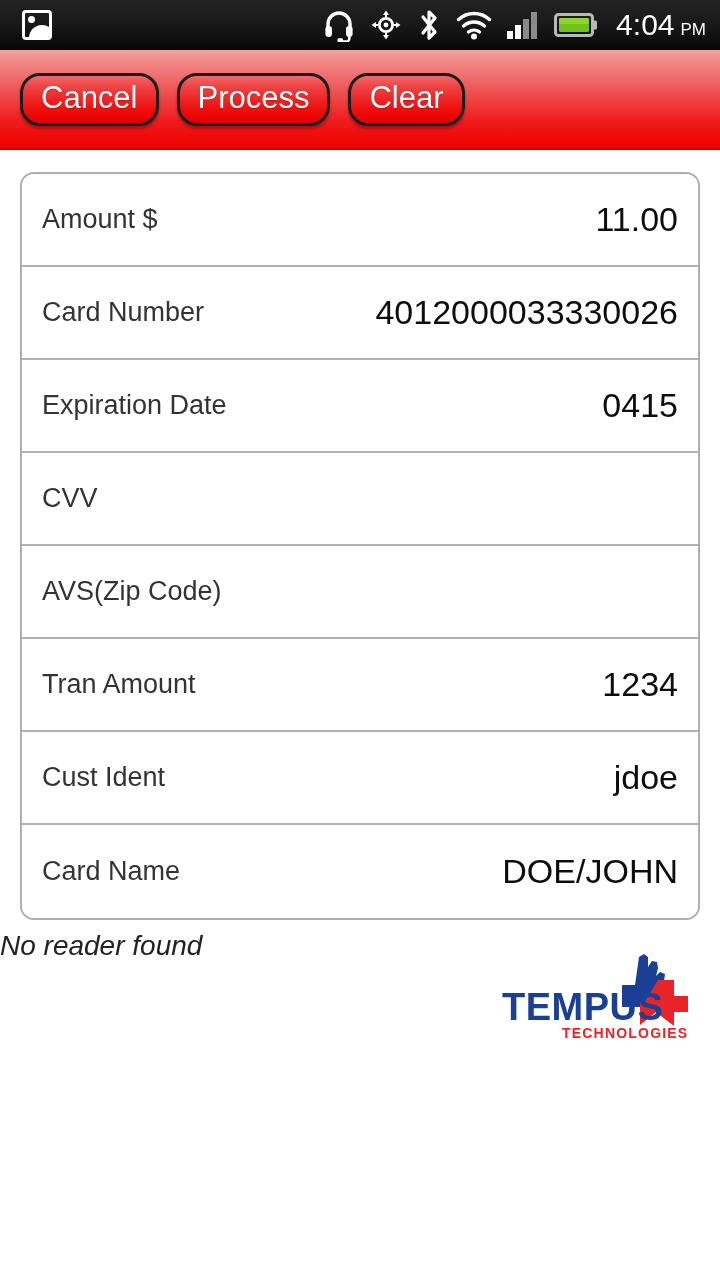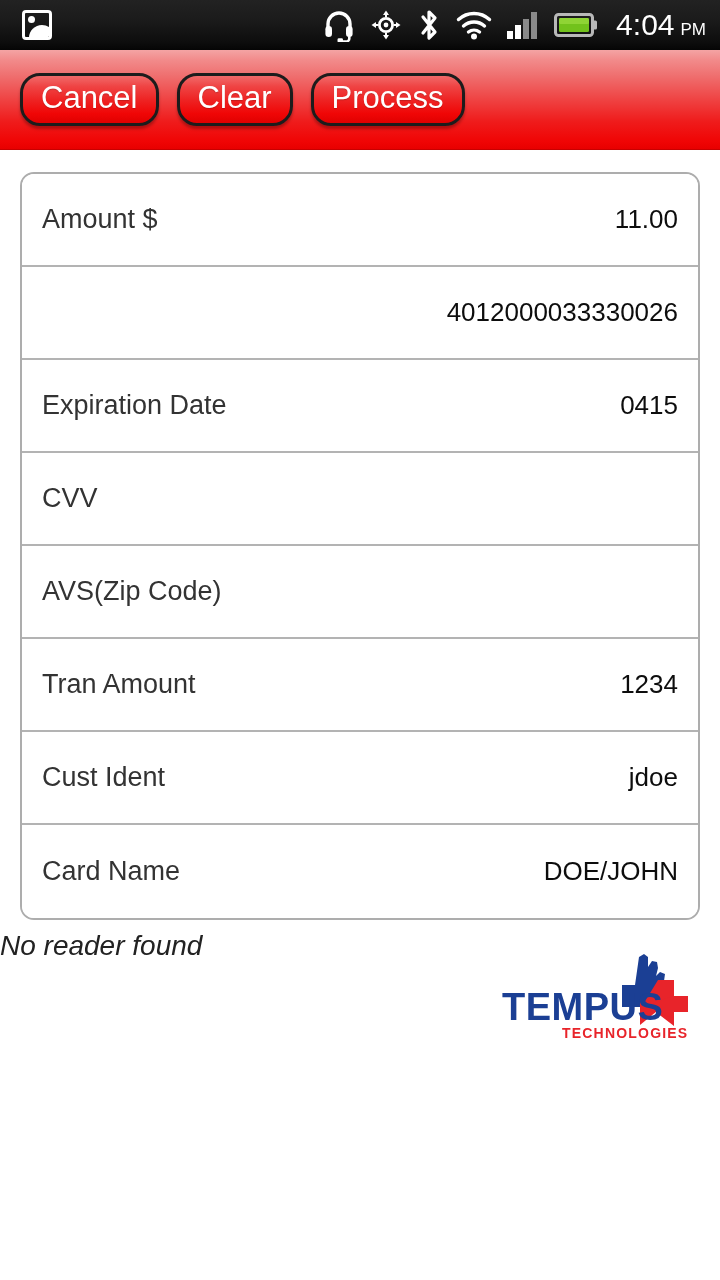--- a/index.html
+++ b/index.html
@@ -125,21 +125,21 @@
     background: #ffffff;
   }
   .form-row:last-child { border-bottom: none; }
   .row-label {
     font-size: 27px;
     color: #333333;
     white-space: nowrap;
   }
   .row-value {
     margin-left: auto;
-    font-size: 26px;
+    font-size: 34px;
     color: #0d0d0d;
     text-align: right;
     white-space: nowrap;
     letter-spacing: 0px;
   }
 
   
   .status-msg {
     font-size: 28px;
     color: #222222;
@@ -230,33 +230,34 @@
 
     <span class="clock">
       <span class="hm">4:04</span>
       <span class="ampm">PM</span>
     </span>
   </div>
 </div>
 
 <div class="toolbar">
   <button class="tb-btn">Cancel</button>
+  <button class="tb-btn">Process</button>
   <button class="tb-btn">Clear</button>
-  <button class="tb-btn">Process</button>
 </div>
 
 <div class="content">
   <div class="form-card">
 
     <div class="form-row">
       <span class="row-label">Amount $</span>
       <span class="row-value">11.00</span>
     </div>
 
     <div class="form-row">
+      <span class="row-label">Card Number</span>
       <span class="row-value">4012000033330026</span>
     </div>
 
     <div class="form-row">
       <span class="row-label">Expiration Date</span>
       <span class="row-value">0415</span>
     </div>
 
     <div class="form-row">
       <span class="row-label">CVV</span>

